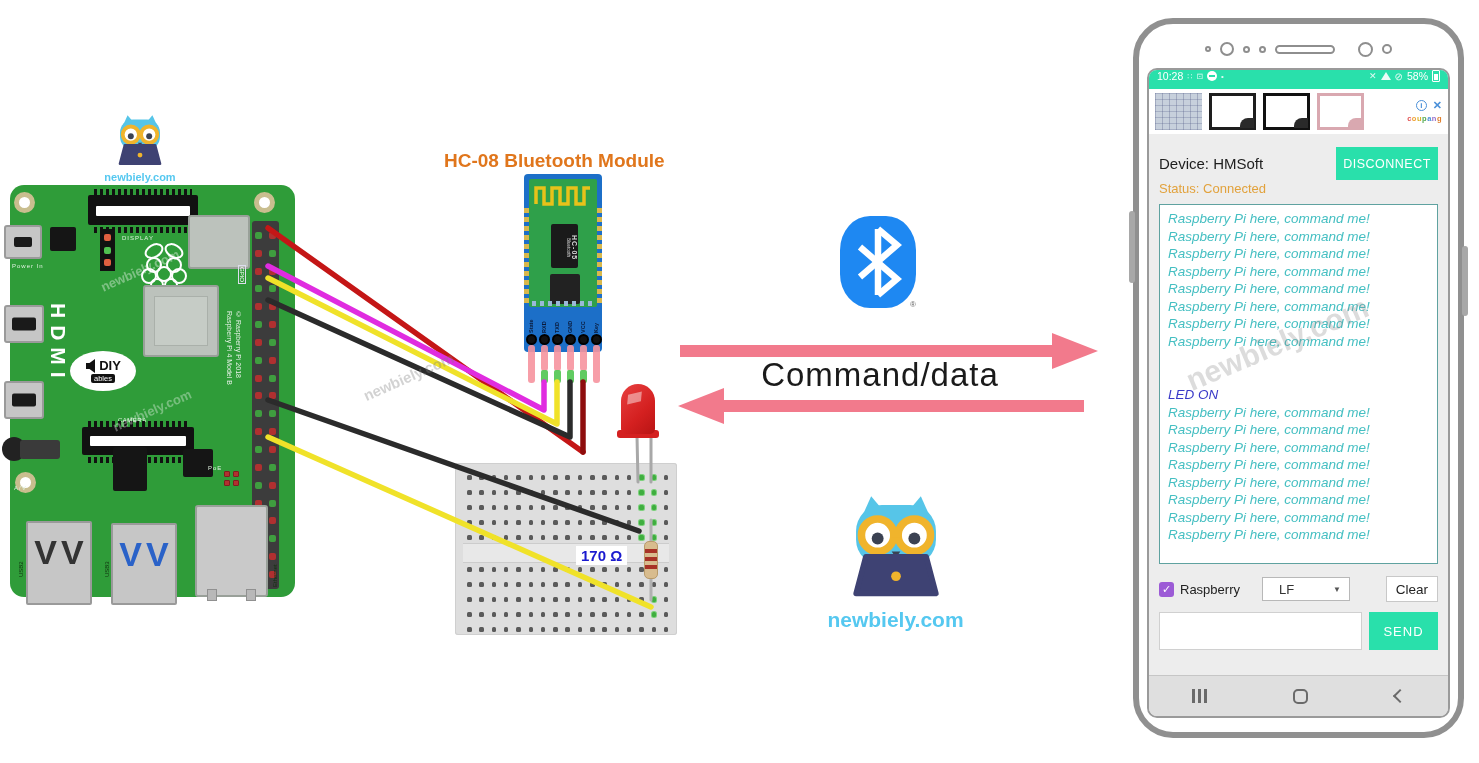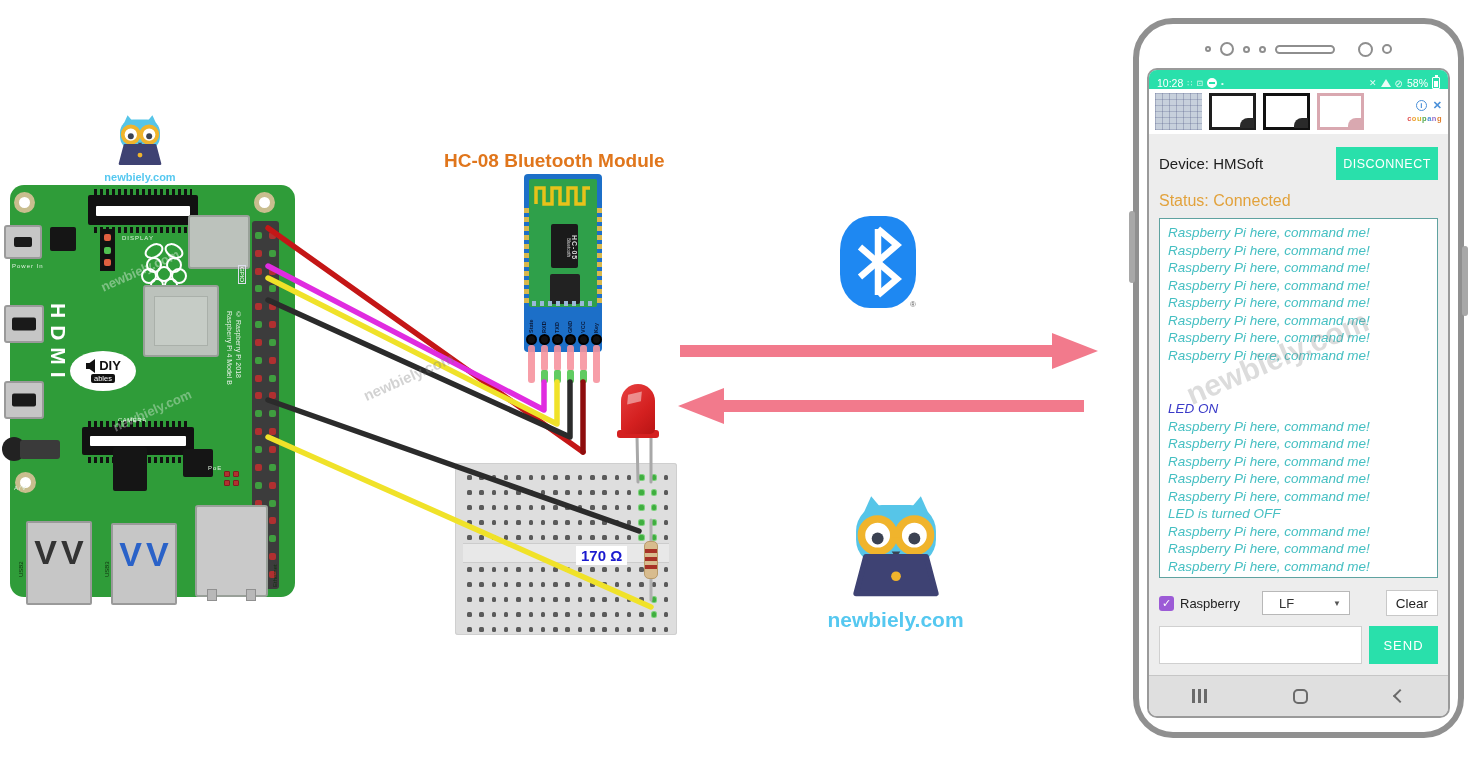--- a/index.html
+++ b/index.html
@@ -82,21 +82,21 @@
   #command-label { position:absolute; left:700px; top:356px; width:360px; text-align:center; font-size:33px; color:#1A1A1A; letter-spacing:1px; }
 
   
   #phone { position:absolute; left:1133px; top:18px; width:331px; height:720px; background:#fff; border:6px solid #909090; border-radius:40px; }
   .side-tab { position:absolute; width:6px; background:#A8A8A8; border-radius:3px; }
   .sensors { position:absolute; left:0; right:0; top:14px; height:22px; display:flex; align-items:center; justify-content:center; gap:9px; }
   .sensors i { border:2px solid #8E8E8E; border-radius:50%; display:block; }
   .sensors .pill { width:60px; height:9px; border-radius:6px; }
   #screen { position:absolute; left:8px; top:44px; width:303px; height:650px; border:2px solid #9A9A9A; border-radius:10px; overflow:hidden; display:flex; flex-direction:column; background:#EDEDED; }
 
-  .statusbar { height:19px; background:var(--accent); color:#fff; font-size:10.5px; display:flex; align-items:flex-end; justify-content:space-between; padding:0 8px; flex:0 0 auto; }
+  .statusbar { height:19px; background:var(--accent); color:#fff; font-size:10.5px; display:flex; align-items:flex-start; justify-content:space-between; padding:0 8px; flex:0 0 auto; }
   .sb-left, .sb-right { display:flex; align-items:center; gap:4px; }
   .sb-ico { opacity:0.85; font-size:8px; }
   .dnd { width:10px; height:10px; background:#fff; border-radius:50%; position:relative; }
   .dnd::after { content:""; position:absolute; left:2px; right:2px; top:4px; height:2px; background:var(--accent); }
   .wifi-tri { width:0; height:0; border-left:5px solid rgba(0,0,0,0); border-right:5px solid rgba(0,0,0,0); border-bottom:8px solid #fff; opacity:0.9; }
   .batt { width:8px; height:12px; border:1px solid #fff; border-radius:1px; position:relative; }
   .batt::before { content:""; position:absolute; left:2px; top:-3px; width:3px; height:2px; background:#fff; }
   .batt::after { content:""; position:absolute; left:1px; right:1px; bottom:1px; height:6px; background:#fff; }
 
   .ad { height:45px; background:#fff; display:flex; align-items:center; padding:0 6px; gap:7px; flex:0 0 auto; }
@@ -113,21 +113,21 @@
   .ad-icons { display:flex; align-items:center; gap:6px; }
   .info-icon { width:11px; height:11px; border:1.5px solid #4A90D9; border-radius:50%; color:#4A90D9; font-size:8px; line-height:9px; text-align:center; font-weight:bold; }
   .close-icon { color:#4A90D9; font-size:11px; font-weight:bold; line-height:11px; }
   #coupang { font-size:7.5px; font-weight:bold; letter-spacing:0.5px; }
 
   .app { flex:1; background:#EDEDED; padding:0 10px; position:relative; }
   .device-row { margin-top:13px; display:flex; align-items:center; justify-content:space-between; }
   .device-label { font-size:15px; color:#1E1E1E; }
   .btn-teal { background:var(--accent); color:#fff; border:none; text-align:center; }
   #disconnect-btn { width:102px; height:33px; font-size:12.5px; letter-spacing:0.5px; }
-  .status-text { margin-top:12px; font-size:16px; color:var(--status_orange); }
+  .status-text { margin-top:1px; font-size:13px; color:var(--status_orange); }
   #terminal { margin-top:8px; height:360px; background:#fff; border:1px solid #5FA2A0; padding:5px 8px; font-size:13.5px; line-height:17.5px; overflow:hidden; position:relative; }
   #terminal .line { color:var(--terminal_text); white-space:nowrap;font-style:italic; }
   #terminal .line.cmd { color:var(--command_text);margin-top:36px; }
   .ctrl-row { margin-top:12px; display:flex; align-items:center; }
   .checkbox { width:15px; height:15px; background:var(--checkbox_purple); border-radius:3px; color:#fff; font-size:11px; line-height:15px; text-align:center; }
   .autoscroll-label { margin-left:6px; font-size:13px; color:#222; }
   .dropdown { margin-left:22px; width:88px; height:24px; background:#fff; border:1px solid #B8B8B8; display:flex; align-items:center; font-size:13px; color:#333; padding:0 8px 0 16px; }
   .dropdown .caret { margin-left:auto; font-size:8px; color:#555; }
   #clear-btn { margin-left:auto; width:52px; height:26px; background:#fff; border:1px solid #C8C8C8; font-size:13.5px; color:#222; }
   .input-row { margin-top:10px; display:flex; gap:7px; }
@@ -574,20 +574,21 @@
     <g stroke="#fff" stroke-width="6.5" fill="none" stroke-linejoin="miter">
       <line x1="38" y1="13" x2="38" y2="79"></line>
       <polyline points="38,13 57,29 20,61"></polyline>
       <polyline points="38,79 57,63 20,31"></polyline>
     </g>
   </svg>
   <div id="bt-reg">®</div>
 
   <div class="arrow-shaft" style="left:680px; top:345px; width:374px;"></div>
   <div class="arrow-head" style="left:1052px; top:333px; border-left:46px solid var(--arrow_pink);"></div>
+  <div id="command-label">Command/data</div>
   <div class="arrow-shaft" style="left:724px; top:400px; width:360px;"></div>
   <div class="arrow-head" style="left:678px; top:388px; border-right:46px solid var(--arrow_pink);"></div>
 
   <div class="owl-badge" style="left:818px; top:492px; width:155px;">
     <svg width="114" height="108" viewBox="0 0 100 100">
         <use href="#owl"></use>
       </svg>
     <div class="site" style="font-size:21px; margin-top:4px;">newbiely.com</div>
   </div>
 
@@ -654,21 +655,20 @@
             <div class="line">Raspberry Pi here, command me!</div>
             <div class="line">Raspberry Pi here, command me!</div>
             <div class="line">Raspberry Pi here, command me!</div>
             <div class="line">Raspberry Pi here, command me!</div>
             <div class="line cmd">LED ON</div>
             <div class="line">Raspberry Pi here, command me!</div>
             <div class="line">Raspberry Pi here, command me!</div>
             <div class="line">Raspberry Pi here, command me!</div>
             <div class="line">Raspberry Pi here, command me!</div>
             <div class="line">Raspberry Pi here, command me!</div>
-            <div class="line">LED is turned OFF</div>
             <div class="line">Raspberry Pi here, command me!</div>
             <div class="line">Raspberry Pi here, command me!</div>
             <div class="line">Raspberry Pi here, command me!</div>
           </div>
 
         <div class="ctrl-row">
           <span class="checkbox">✓</span>
           <span class="autoscroll-label">Raspberry</span>
           <div class="dropdown">
             <span>LF</span>

